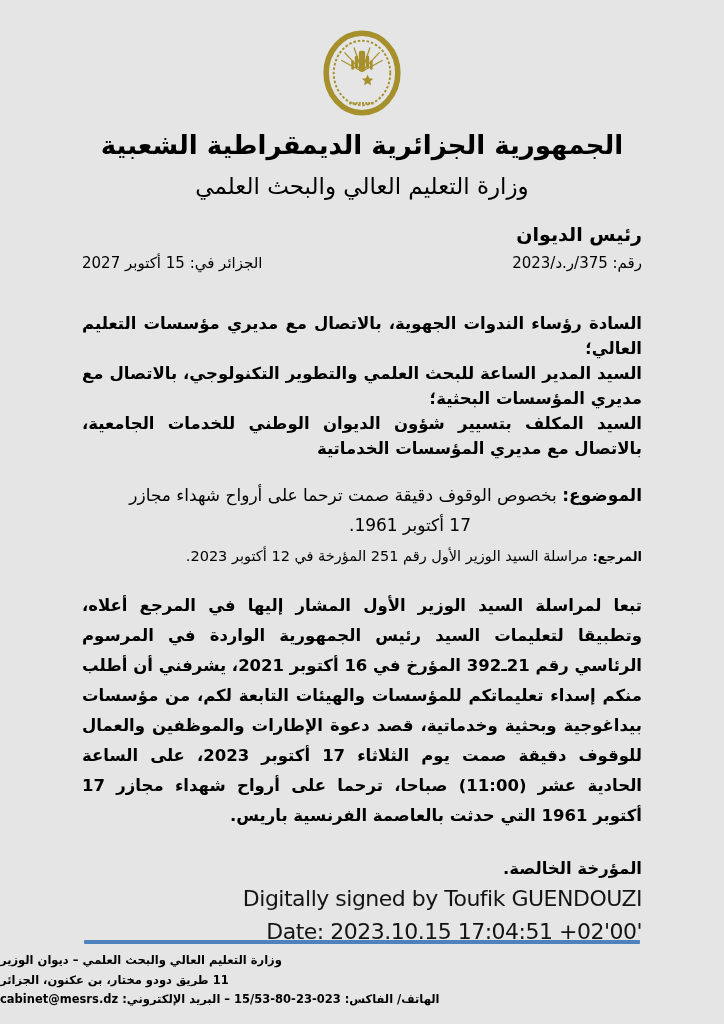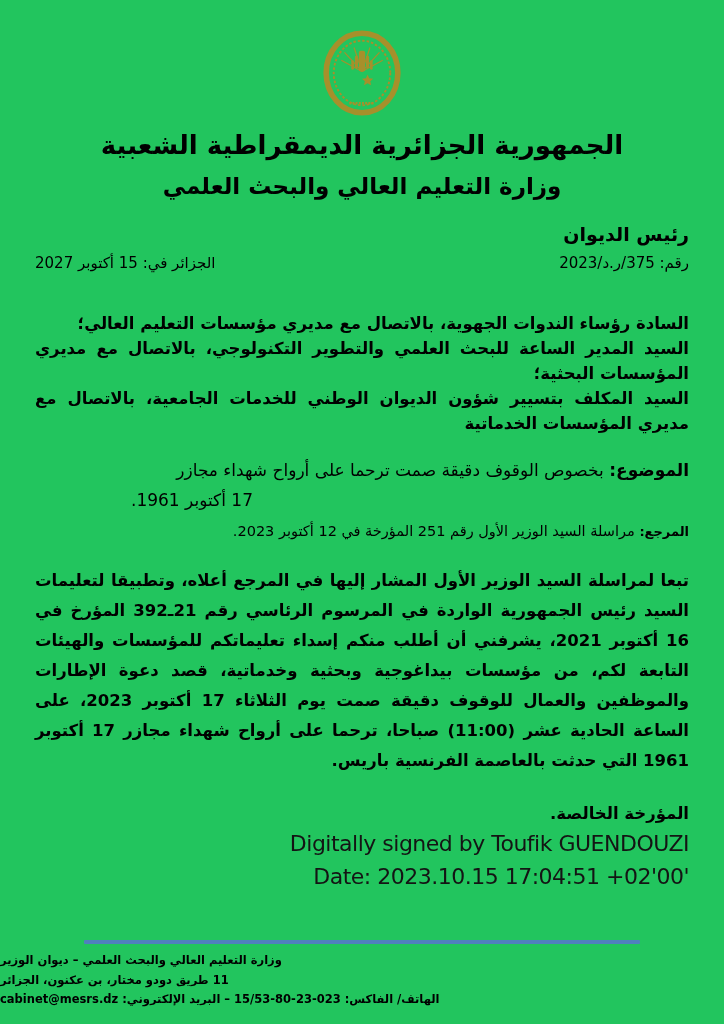--- a/index.html
+++ b/index.html
@@ -1,48 +1,48 @@
 <!DOCTYPE html>
 <html lang="ar"><head>
 <meta charset="utf-8">
 <style>
   html,body{margin:0;padding:0;background:#ffffff;}
   .page{
     position:relative;
     width:724px;height:1024px;
-    background:#22c55e;
+    background:#e5e5e5;
     overflow:hidden;
     font-family:"DejaVu Sans",sans-serif;
     direction:rtl;
     color:#000;
   }
   .emblem-wrap{display:flex;justify-content:center;padding-top:30px;}
   .title-republic{
     text-align:center;font-weight:bold;font-size:26px;margin:10px 40px 0;
     letter-spacing:-0.5px;
   }
   .title-ministry{
-    text-align:center;font-weight:bold;font-size:23px;margin:13px 40px 0;
+    text-align:center;font-weight:normal;font-size:23px;margin:13px 40px 0;
     letter-spacing:-0.5px;
   }
-  .content{padding:0 35px;}
+  .content{padding:0 82px;}
   .office-title{font-size:19px;font-weight:bold;margin-top:24px;}
   .ref-row{
     display:flex;justify-content:space-between;align-items:baseline;
     font-size:15px;margin-top:9px;font-weight:500;
   }
   .recipients{
     margin-top:39px;font-weight:bold;font-size:16.5px;line-height:25px;
     text-align:justify;
   }
   .recipients p{margin:0;}
   .subject-block{margin-top:19px;font-size:17px;line-height:30px;}
   .subject-l1{text-align:justify;}
   .subject-l1 .lbl{font-weight:bold;}
-  .subject-l2{text-align:left;padding-left:96px;}
+  .subject-l2{text-align:center;padding-left:96px;}
   .reference-line{font-size:14.5px;margin-top:4px;line-height:24px;}
   .reference-line .lbl{font-weight:bold;font-size:13px;}
   .body-par{
     margin-top:22px;font-size:16.5px;line-height:30px;text-align:justify;
     font-weight:600;
   }
   .closing{margin-top:28px;font-size:16.5px;font-weight:bold;}
   .signature{
     direction:ltr;text-align:right;margin-top:4px;margin-left:-6px;
     font-size:22px;line-height:33px;color:#141414;letter-spacing:-0.5px;

